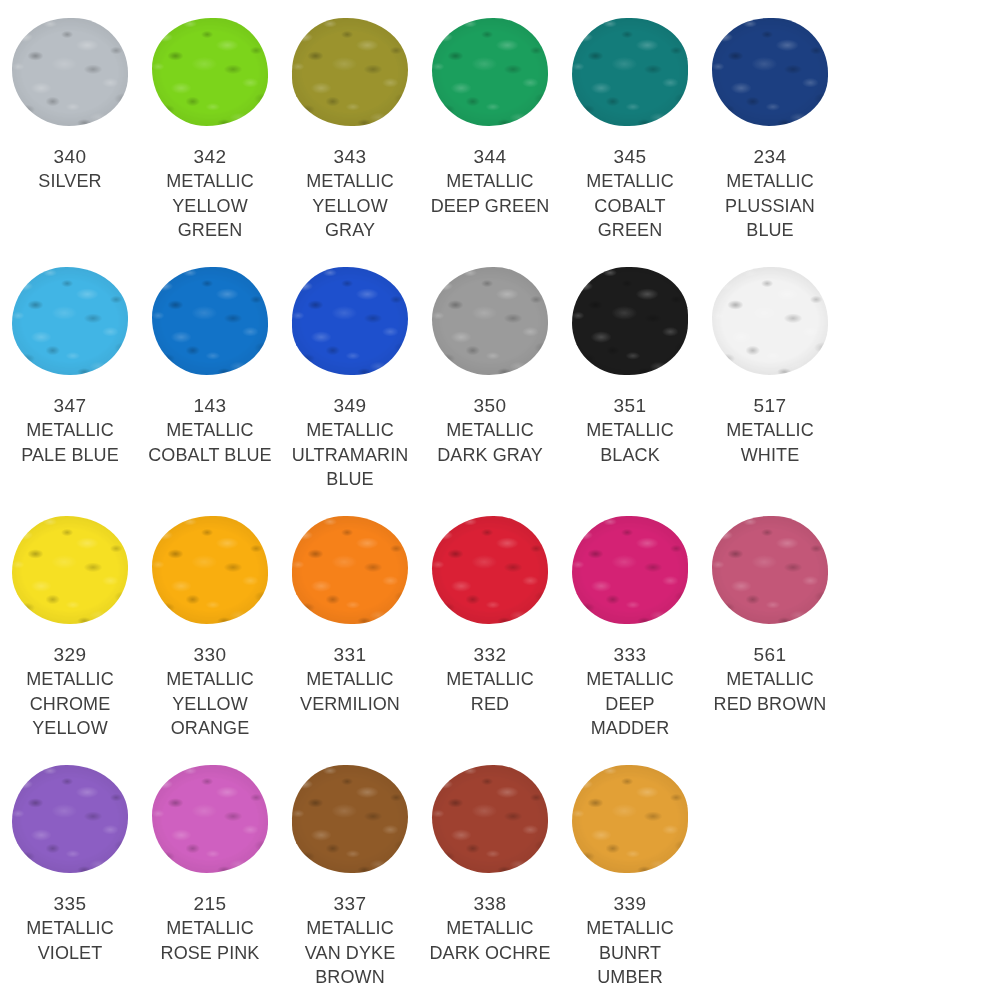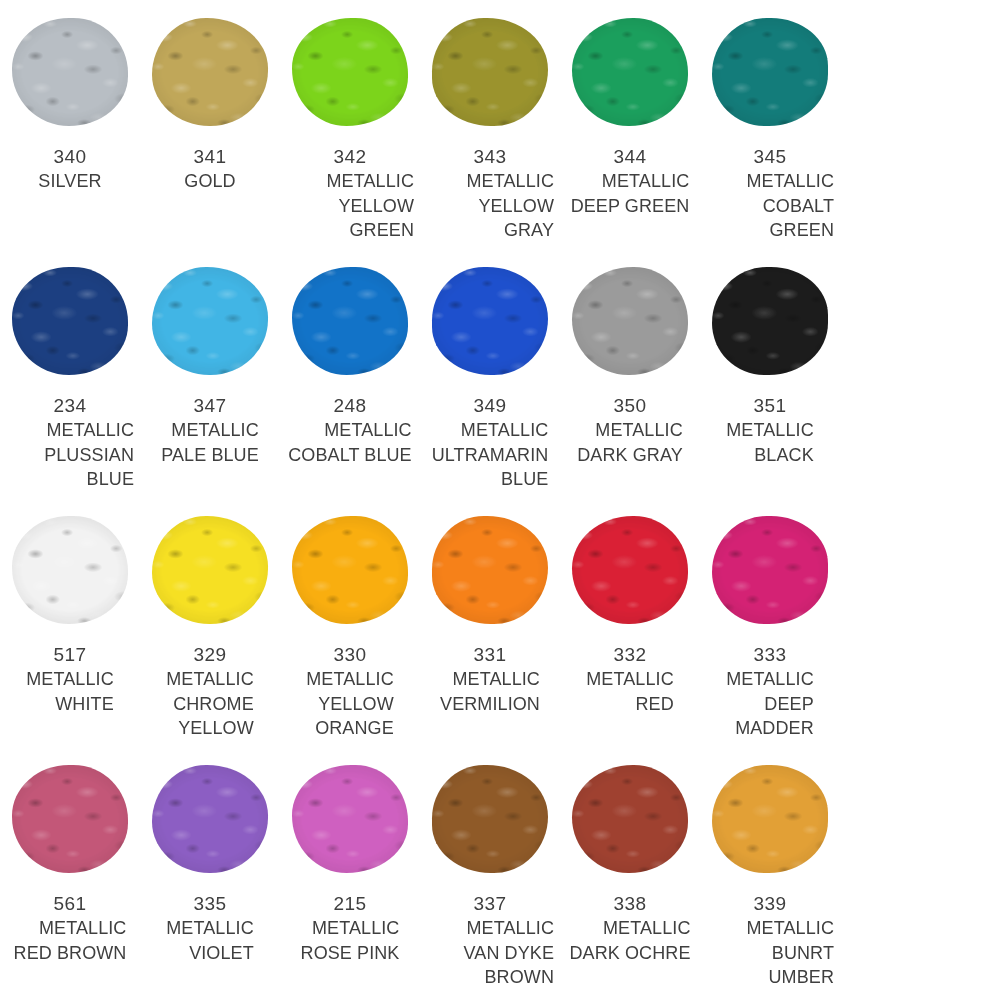--- a/index.html
+++ b/index.html
@@ -126,49 +126,37 @@
   }
   .code {
     font-size: 19px;
     letter-spacing: .4px;
   }
   .name {
     font-size: 18px;
     letter-spacing: .1px;
     max-width: 156px;
     margin: 0 auto;
-    text-align: right;
   }
 </style>
 </head>
 <body>
 
 <div class="chart" id="chart">
     <div class="swatch-cell s0 flake">
       <div class="blob-wrap" style="position: relative;">
         <div class="blob" style="background-color: rgb(184, 190, 196); color: rgb(184, 190, 196);">
           <div class="crumbs" style="color: rgb(184, 190, 196);"></div>
         </div>
       </div>
       <div class="caption">
         <div class="code">340</div>
         <div class="name">SILVER</div>
       </div>
     </div>
-    <div class="swatch-cell s1 flake">
-      <div class="blob-wrap" style="position: relative;">
-        <div class="blob" style="background-color: rgb(191, 167, 92); color: rgb(191, 167, 92);">
-          <div class="crumbs" style="color: rgb(191, 167, 92);"></div>
-        </div>
-      </div>
-      <div class="caption">
-        <div class="code">341</div>
-        <div class="name">GOLD</div>
-      </div>
-    </div>
     <div class="swatch-cell s2">
       <div class="blob-wrap" style="position: relative;">
         <div class="blob" style="background-color: rgb(126, 211, 33); color: rgb(126, 211, 33);">
           <div class="crumbs" style="color: rgb(126, 211, 33);"></div>
         </div>
       </div>
       <div class="caption">
         <div class="code">342</div>
         <div class="name">METALLIC<br>YELLOW GREEN</div>
       </div>
@@ -228,21 +216,21 @@
         <div class="name">METALLIC<br>PALE BLUE</div>
       </div>
     </div>
     <div class="swatch-cell s2">
       <div class="blob-wrap" style="position: relative;">
         <div class="blob" style="background-color: rgb(21, 114, 196); color: rgb(21, 114, 196);">
           <div class="crumbs" style="color: rgb(21, 114, 196);"></div>
         </div>
       </div>
       <div class="caption">
-        <div class="code">248</div>
+        <div class="code">143</div>
         <div class="name">METALLIC<br>COBALT BLUE</div>
       </div>
     </div>
     <div class="swatch-cell s3">
       <div class="blob-wrap" style="position: relative;">
         <div class="blob" style="background-color: rgb(32, 80, 200); color: rgb(32, 80, 200);">
           <div class="crumbs" style="color: rgb(32, 80, 200);"></div>
         </div>
       </div>
       <div class="caption">

